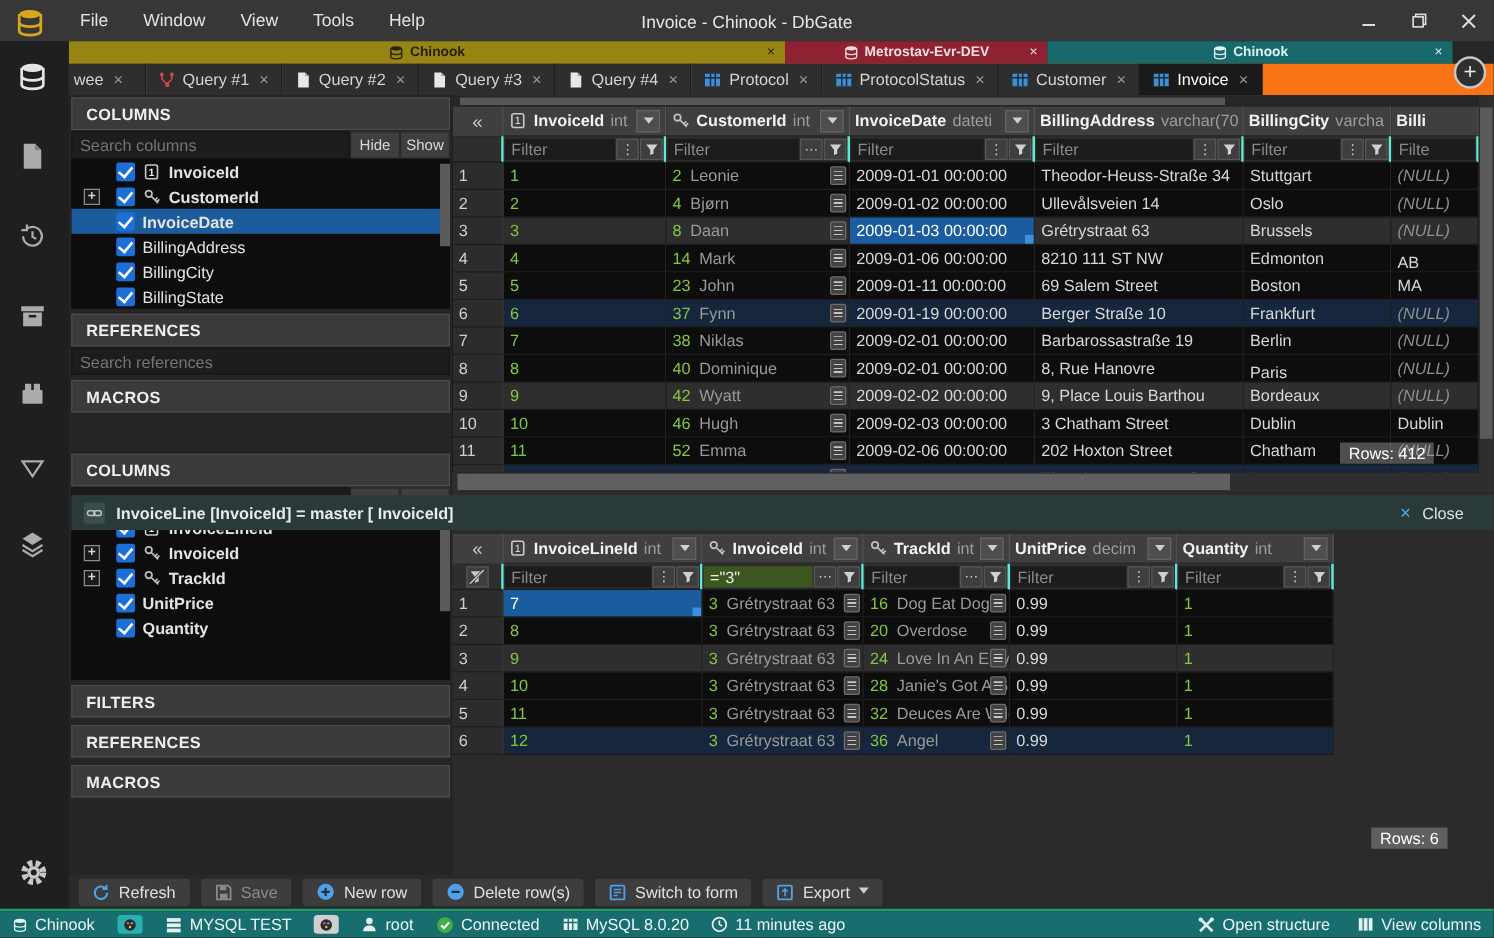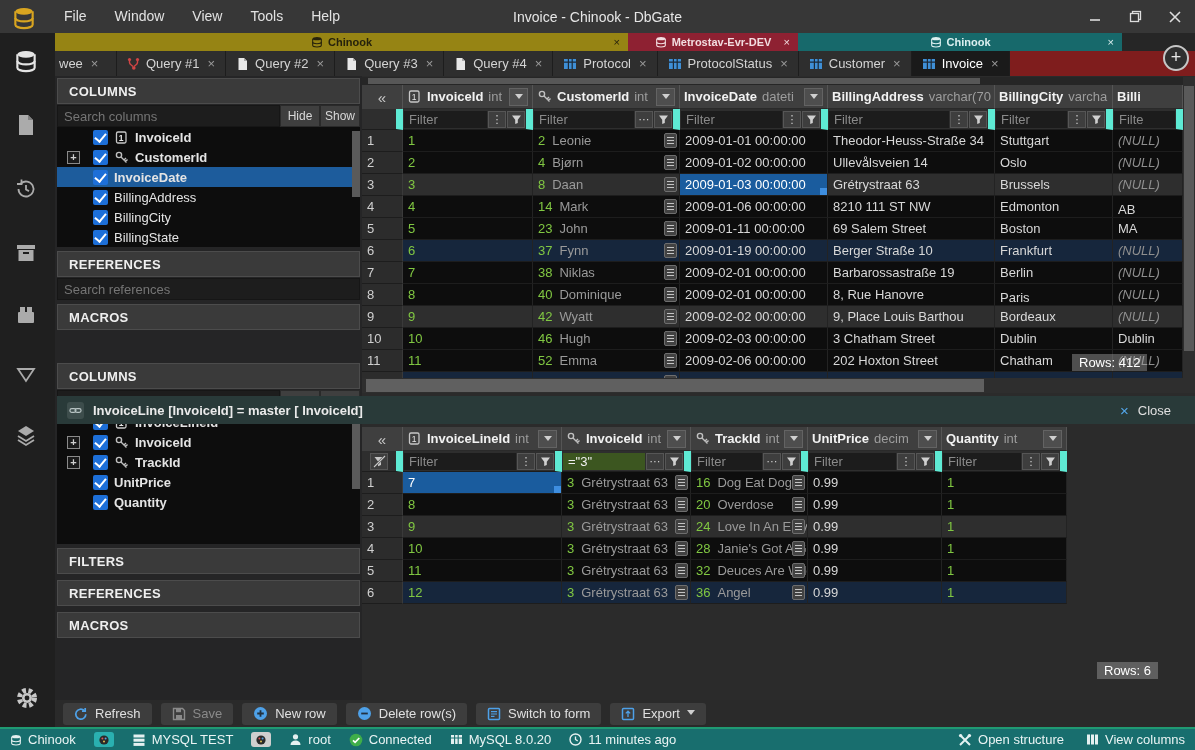--- a/index.html
+++ b/index.html
@@ -14,24 +14,24 @@
   .menu-item { padding:0 14px; color:#e2e2e2; font-size:14px; line-height:33px; cursor:default; }
   #win-title { position:absolute; left:0; right:0; text-align:center; color:#e6e6e6; font-size:14px; pointer-events:none; }
   #win-controls { margin-left:auto; display:flex; z-index:2; }
   .wbtn { width:40px; height:33px; display:flex; align-items:center; justify-content:center; }
 
   
   #groupstrip { left:55px; top:33px; width:1140px; height:18px; display:flex; background:#262626; }
   .group-seg { height:18px; display:flex; align-items:center; font-size:11px; font-weight:bold; position:relative; }
   .group-seg .gs-label { display:flex; align-items:center; gap:5px; margin:0 auto; }
   .group-seg .gs-x { position:absolute; right:8px; font-size:11px; font-weight:normal; }
-  .gseg1 { width:573px; } .gseg2 { width:170px; } .gseg3 { width:324px; }
+  .gseg1 { width:573px; } .gseg2 { width:210px; } .gseg3 { width:324px; }
 
   
-  #tabbar { left:55px; top:51px; width:1140px; height:25px; background:#7f1d1d; display:flex; }
+  #tabbar { left:55px; top:51px; width:1140px; height:25px; background:#f97316; display:flex; }
   .tab { height:25px; display:flex; align-items:center; gap:6px; padding:0 10px; background:#2e2e2e;
          border-right:1px solid #1d1d1d; color:#d4d4d4; white-space:nowrap; }
   .tab.active { background:#1a1a1a; color:#fff; }
   .tab .tclose { color:#9a9a9a; font-size:13px; margin-left:2px; }
   .tab.trunc { width:62px; overflow:hidden; padding-left:4px; }
   #newtab { left:1163px; top:45px; width:26px; height:26px; border-radius:50%; background:#2f2f2f;
     border:2px solid #c6c6c6; color:#e8e8e8; font-size:18px; line-height:21px; text-align:center; z-index:3; }
 
   
   #rail { left:0; top:33px; width:55px; height:696px; background:#1f1f1f; }
@@ -67,21 +67,21 @@
   .grow.alt .gcell { background:#2e2e2e; }
   .grow.sel .gcell { background:#16263c; }
   .gnum { background:#2c2c2c !important; color:#d0d0d0; border-right:1px solid #3a3a3a; }
   .hcell { background:#3f3f3f; border-right:1px solid #555; border-bottom:1px solid #2a2a2a;
     display:flex; align-items:center; gap:5px; padding:0 4px; height:24px; overflow:hidden; white-space:nowrap; }
   .hname { font-weight:bold; color:#f2f2f2; }
   .htype { color:#9d9d9d; }
   .hmenu { margin-left:auto; width:19px; height:18px; background:#4e4e4e; border:1px solid #636363;
     display:flex; align-items:center; justify-content:center; flex:0 0 19px; }
   .chev { width:0; height:0; border:4px solid transparent; border-top:5px solid #cfcfcf; margin-top:4px; }
-  .fcell { background:#2e2e2e; border-right:7px solid #5eead4; border-bottom:1px solid #1d1d1d;
+  .fcell { background:#2e2e2e; border-right:2px solid #5eead4; border-bottom:1px solid #1d1d1d;
     height:21px; display:flex; align-items:center; padding:1px; gap:1px; overflow:hidden; }
   .finput { flex:1; height:17px; background:#1c1c1c; color:#8a8a8a; display:flex; align-items:center;
     padding:0 5px; overflow:hidden; white-space:nowrap; }
   .finput.active { background:#3c5620; color:#f0f0f0; }
   .fbtn { width:18px; height:17px; background:#3e3e3e; border:1px solid #565656; color:#cfcfcf;
     display:flex; align-items:center; justify-content:center; font-size:11px; flex:0 0 18px; }
   .vgreen { color:#80c742; }
   .hint { color:#9a9a9a; margin-left:7px; }
   .nullv { color:#8f8f8f; font-style:italic; }
   .selcell { background:#1a5c9e !important; color:#fff; }

